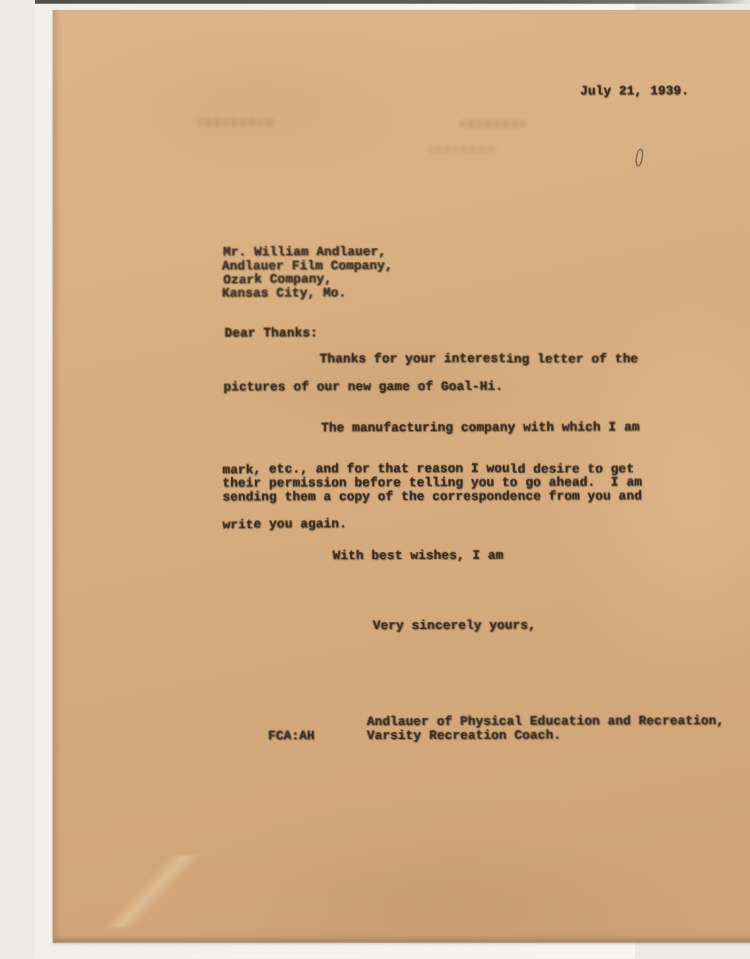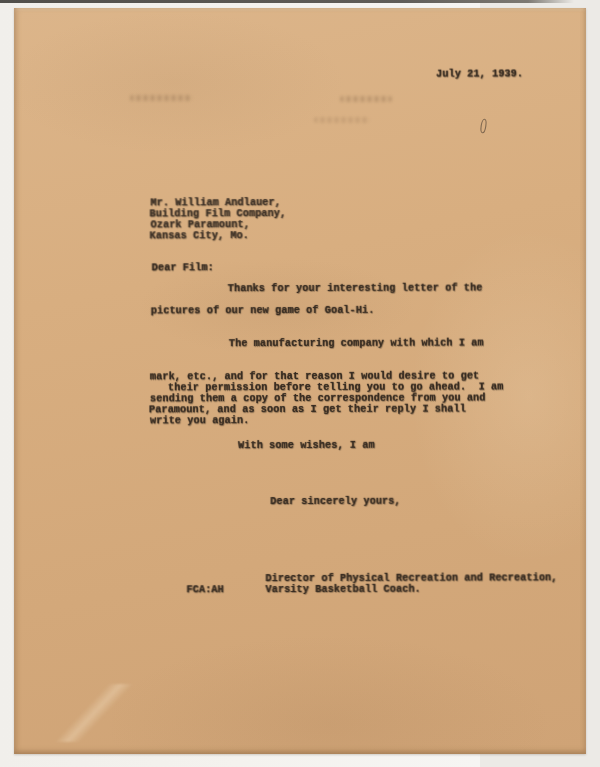--- a/index.html
+++ b/index.html
@@ -5,20 +5,21 @@
   html,body{margin:0;padding:0;}
   body{
     width:600px;height:767px;
     background:#eceae6;
     font-family:"Liberation Mono","DejaVu Sans Mono",monospace;
     overflow:hidden;
   }
   .scan{
     position:relative;width:480px;height:767px;
     background:linear-gradient(90deg,#f1efeb 0%,#f4f2ee 50%,#f6f5f3 100%);
+    margin-left:28px;
   }
   .top-edge{
     position:absolute;left:0;top:0;width:574px;height:3px;
     background:linear-gradient(90deg,#35332f 0%,#45423d 70%,#6a665f 92%,transparent 100%);
     opacity:.85;
   }
   .paper{
     position:absolute;left:14px;top:8px;width:572px;height:746px;
     background:
       radial-gradient(ellipse 200px 70px at 46% 40%, rgba(146,110,74,0.10), transparent 70%),
@@ -84,39 +85,38 @@
     <svg width="10" height="18" viewBox="0 0 10 18">
       <ellipse cx="4.5" cy="9" rx="2.3" ry="6.8" fill="none" stroke="rgba(74,62,50,0.62)" stroke-width="1.1" transform="rotate(9 4.5 9)"></ellipse>
     </svg>
   </div>
 
   <div class="text-layer">
 
     <div class="ink" style="left:437px;top:69px">July 21, 1939.</div>
 
     <div class="ink faded" style="left:151px;top:197px">Mr. William Andlauer,</div>
-    <div class="ink faded" style="left:150px;top:208px">Building Film Company,</div>
-    <div class="ink faded" style="left:151px;top:219px">Ozark Paramount,</div>
+    <div class="ink faded" style="left:150px;top:208px">Andlauer Film Company,</div>
+    <div class="ink faded" style="left:151px;top:219px">Ozark Company,</div>
     <div class="ink faded" style="left:150px;top:230px">Kansas City, Mo.</div>
 
-    <div class="ink" style="left:152px;top:262px">Dear Film:</div>
+    <div class="ink" style="left:152px;top:262px">Dear Thanks:</div>
 
     <div class="ink" style="left:228px;top:283px">Thanks for your interesting letter of the</div>
     <div class="ink" style="left:229px;top:338px">The manufacturing company with which I am</div>
 
     <div class="ink" style="left:151px;top:305px">pictures of our new game of Goal-Hi.</div>
     <div class="ink" style="left:150px;top:371px">mark, etc., and for that reason I would desire to get</div>
-    <div class="ink" style="left:168px;top:382px">their permission before telling you to go ahead.  I am</div>
+    <div class="ink" style="left:150px;top:382px">their permission before telling you to go ahead.  I am</div>
     <div class="ink" style="left:150px;top:393px">sending them a copy of the correspondence from you and</div>
-    <div class="ink" style="left:149px;top:404px">Paramount, and as soon as I get their reply I shall</div>
     <div class="ink" style="left:150px;top:415px">write you again.</div>
 
-    <div class="ink" style="left:238px;top:440px">With some wishes, I am</div>
+    <div class="ink" style="left:238px;top:440px">With best wishes, I am</div>
 
-    <div class="ink" style="left:270px;top:496px">Dear sincerely yours,</div>
+    <div class="ink" style="left:270px;top:496px">Very sincerely yours,</div>
 
-    <div class="ink" style="left:265px;top:573px">Director of Physical Recreation and Recreation,</div>
-    <div class="ink" style="left:265px;top:584px">Varsity Basketball Coach.</div>
+    <div class="ink" style="left:265px;top:573px">Andlauer of Physical Education and Recreation,</div>
+    <div class="ink" style="left:265px;top:584px">Varsity Recreation Coach.</div>
 
     <div class="ink" style="left:186px;top:584px">FCA:AH</div>
 
   </div>
 </div>
 
 </body></html>

